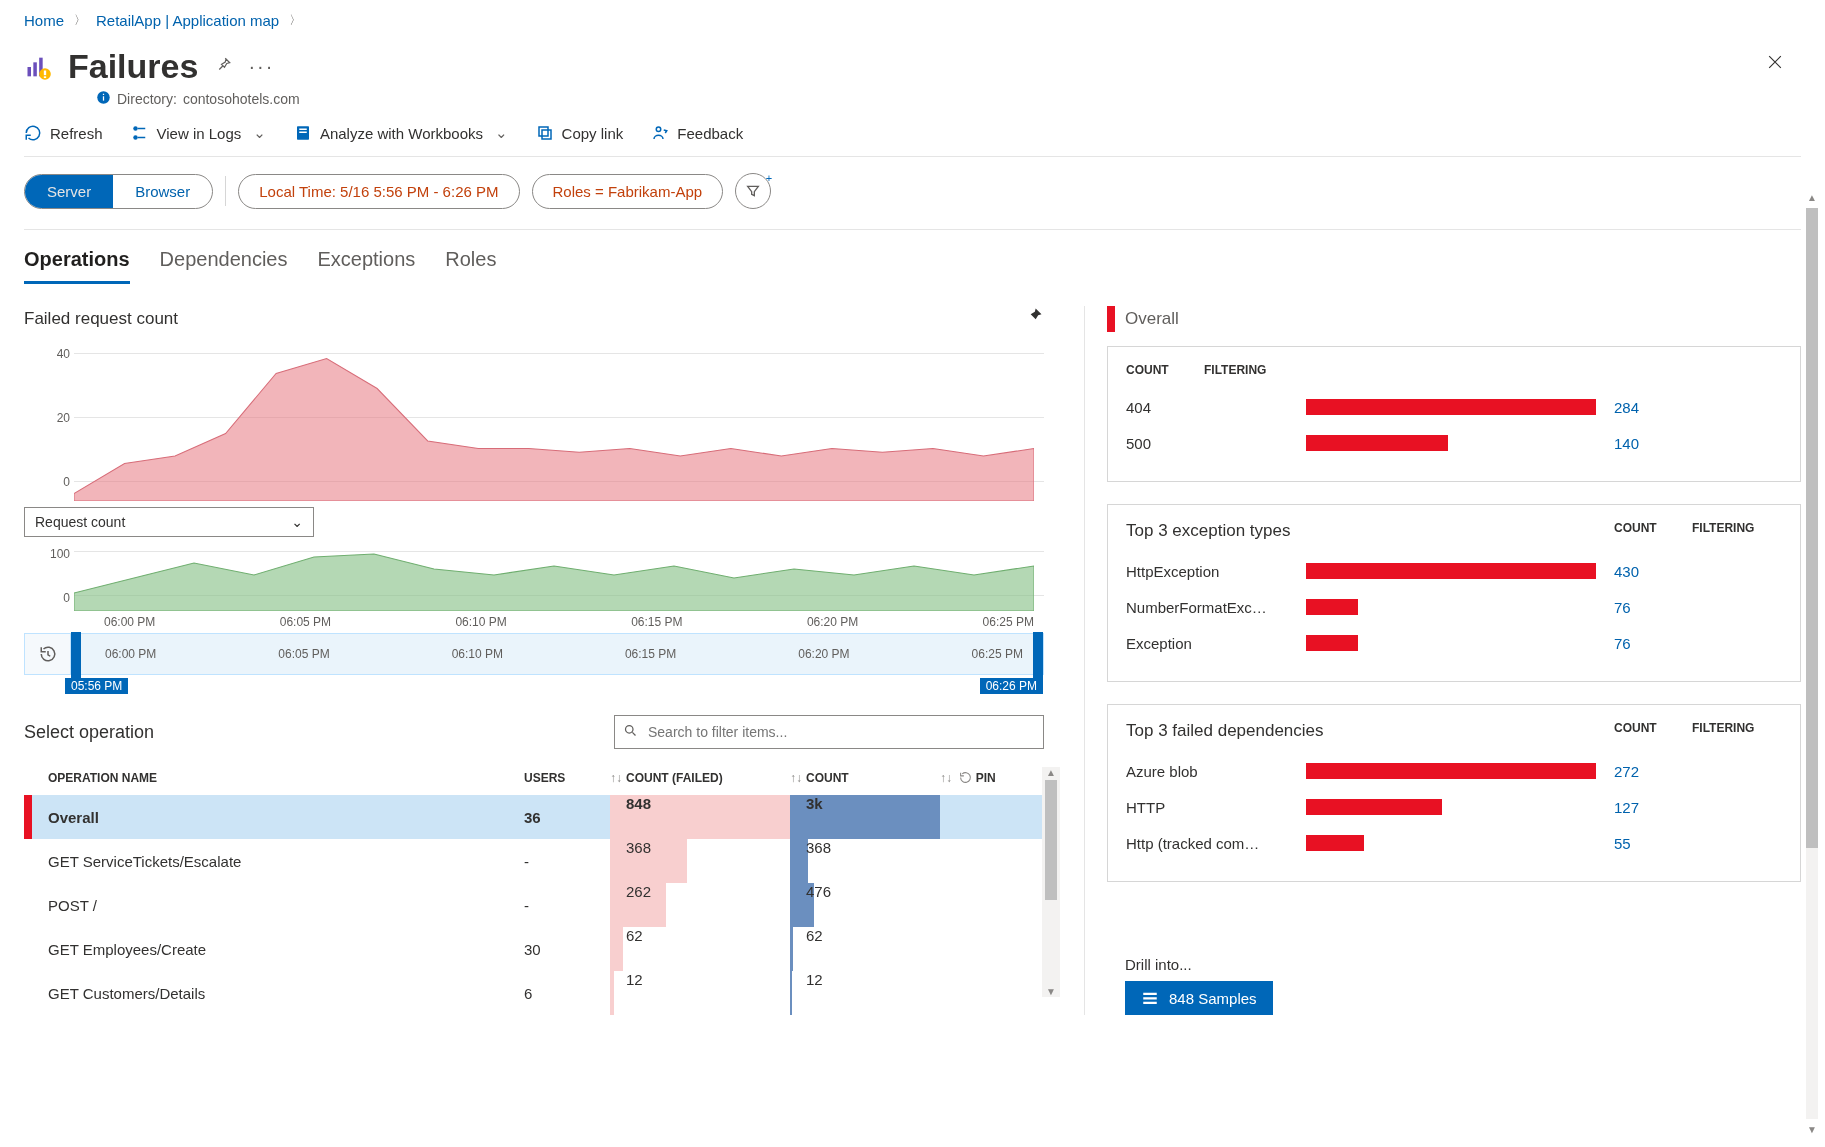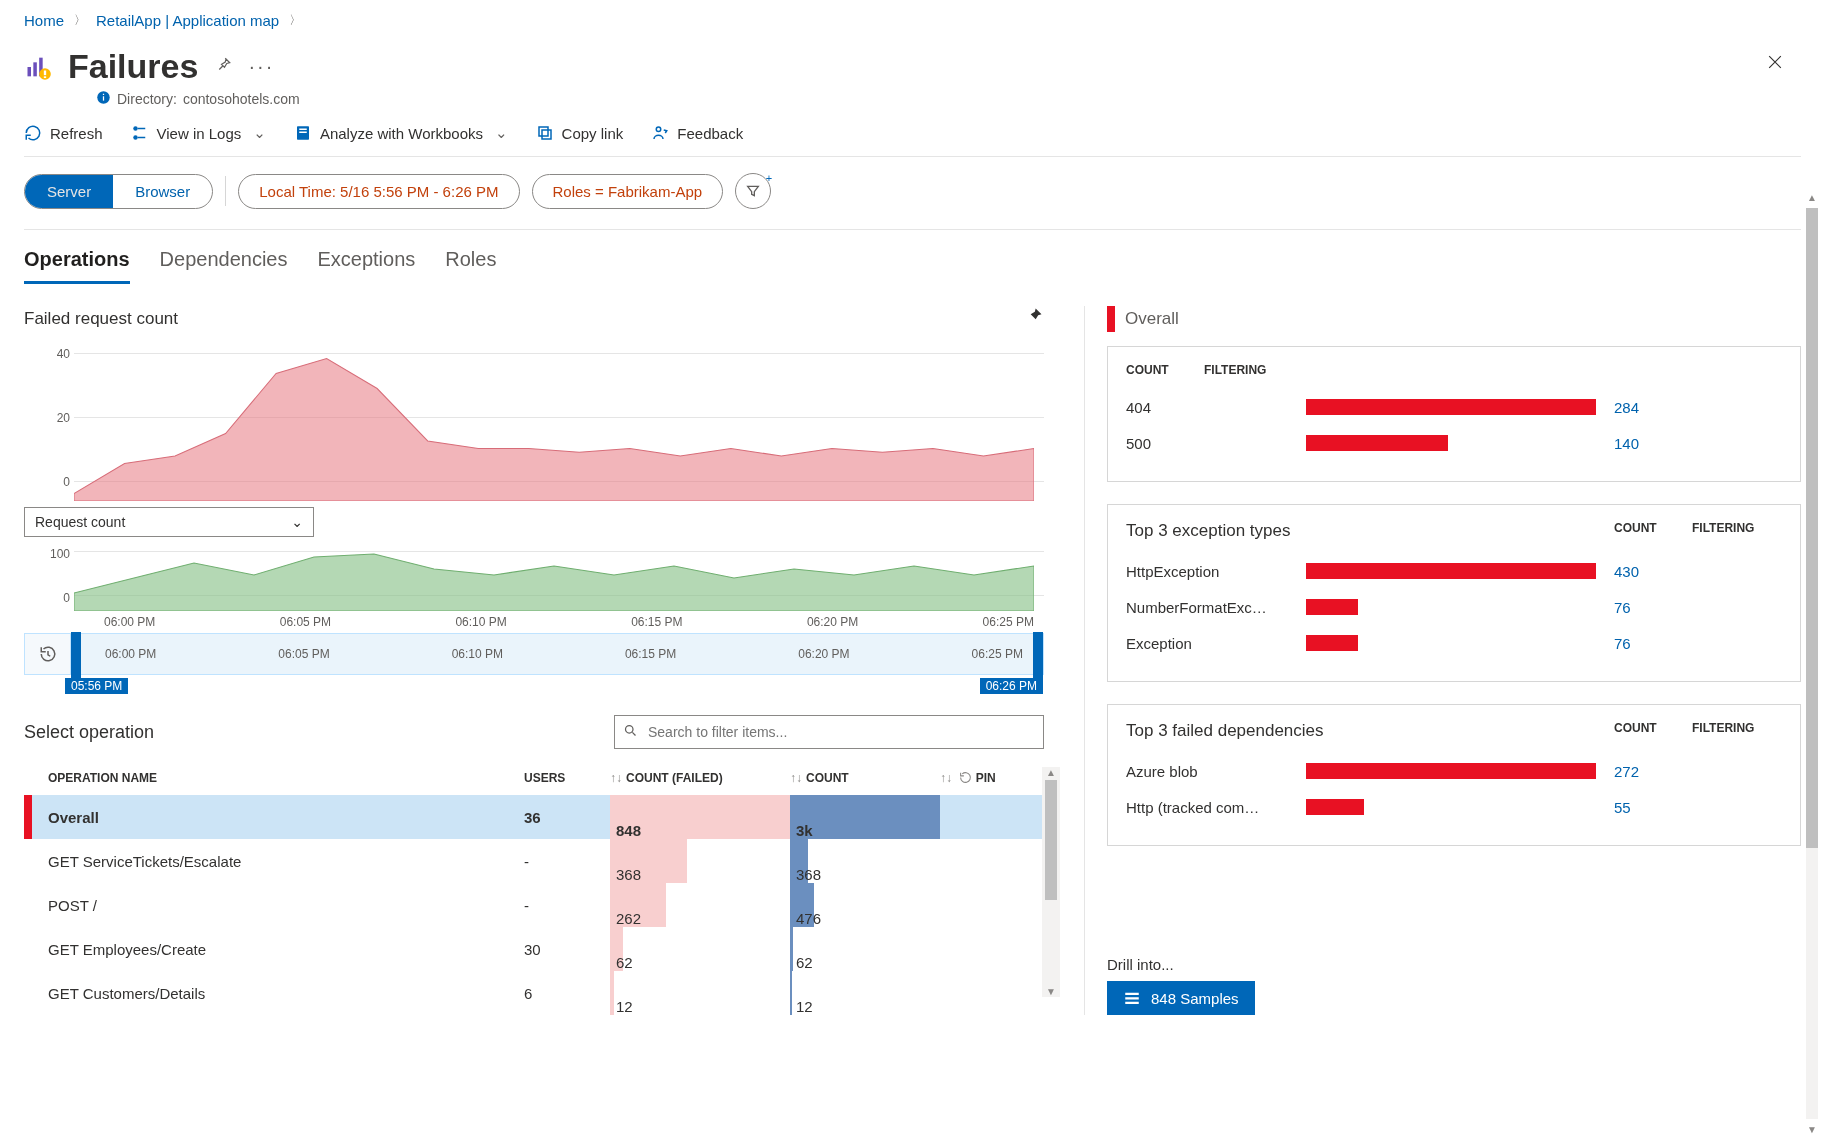--- a/index.html
+++ b/index.html
@@ -103,42 +103,42 @@
   .col-users{width:86px;}
   .col-failed{width:180px;}
   .col-count{width:150px;}
   .col-pin{width:60px;}
   .optable .row{display:flex;align-items:center;height:44px;font-size:15px;position:relative;}
   .optable .row.sel{background:var(--selected-row);font-weight:700;}
   .optable .row .redtab{position:absolute;left:0;top:0;width:8px;height:100%;background:var(--red);}
   .optable .row .cell{display:flex;align-items:center;}
   .bar-failed{position:absolute;left:0;top:0;height:100%;background:var(--pink-bar);z-index:-1;}
   .bar-count{position:absolute;left:0;top:0;height:100%;background:var(--blue-bar);z-index:-1;}
-  .cell-rel{position:relative;height:100%;display:flex;align-items:flex-end;padding-left:6px;z-index:0;}
+  .cell-rel{position:relative;height:100%;display:flex;align-items:flex-start;padding-left:16px;z-index:0;}
   .scroll-gutter{position:absolute;right:-16px;top:-4px;width:18px;background:#f3f2f1;display:flex;flex-direction:column;align-items:center;}
   .scroll-gutter .tri{color:#8a8886;font-size:10px;}
   .scroll-gutter .thumb{width:12px;background:var(--scroll);margin:2px 0;}
 
   
   .overall-hdr{display:flex;align-items:center;gap:10px;font-size:17px;color:#605e5c;margin-bottom:14px;}
   .overall-hdr .stripe{width:8px;height:26px;background:var(--red);}
   .card{border:1px solid var(--border);padding:16px 18px 20px 18px;margin-bottom:22px;}
   .card .chead{display:flex;font-size:17px;color:#323130;margin-bottom:12px;}
   .card .chead .title{flex:1;}
   .card .chead .h{font-size:12px;font-weight:700;color:#323130;}
   .card .chead .hcount{width:78px;text-align:left;}
   .card .chead .hfilter{width:90px;text-align:left;}
   .card .line{display:flex;align-items:center;height:36px;font-size:15px;}
   .card .line .lname{flex:0 0 180px;white-space:nowrap;overflow:hidden;text-overflow:ellipsis;}
   .card .line .lbar{flex:1;height:16px;position:relative;margin-right:18px;}
   .card .line .lbar .fill{position:absolute;left:0;top:0;height:100%;background:var(--red-bar);}
   .card .line .lcount{width:78px;color:var(--blue-link);cursor:pointer;}
   .card .line .lfilter{width:90px;}
 
-  .drill{position:absolute;bottom:0;left:22px;right:0;}
+  .drill{position:absolute;bottom:0;left:40px;right:0;}
   .drill .lbl{font-size:15px;color:#323130;margin-bottom:8px;}
   .drill .btn{display:inline-flex;align-items:center;gap:10px;background:var(--blue);color:#fff;padding:8px 16px;font-size:15px;cursor:pointer;}
 
   .page-scroll{position:absolute;right:4px;top:192px;bottom:12px;width:18px;background:#fff;}
   .page-scroll .tri{color:#8a8886;font-size:10px;text-align:center;}
   .page-scroll .track{position:absolute;top:16px;bottom:16px;left:3px;width:12px;background:#f3f2f1;}
   .page-scroll .thumb{width:12px;background:var(--scroll);}
 </style>
 </head>
 <body>
@@ -494,20 +494,28 @@
             </div>
             <div class="line">
       <span class="lname">Azure blob</span>
       <span class="lbar">
                 <span class="fill" style="width:100%;"></span>
               </span>
       <a class="lcount">272</a>
       <span class="lfilter"></span>
             </div>
             <div class="line">
+      <span class="lname">HTTP</span>
+      <span class="lbar">
+                <span class="fill" style="width:47%;"></span>
+              </span>
+      <a class="lcount">127</a>
+      <span class="lfilter"></span>
+            </div>
+            <div class="line">
       <span class="lname">Http (tracked com…</span>
       <span class="lbar">
                 <span class="fill" style="width:20%;"></span>
               </span>
       <a class="lcount">55</a>
       <span class="lfilter"></span>
             </div>
           </div>
         </div>
 

